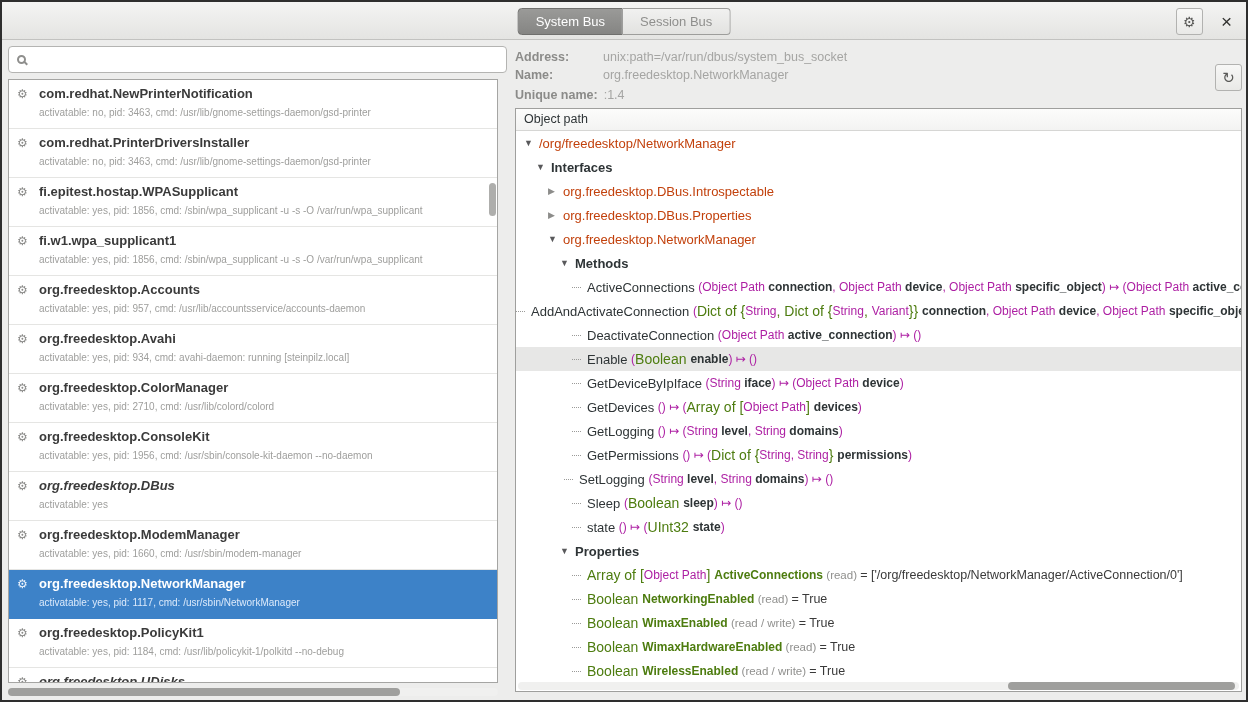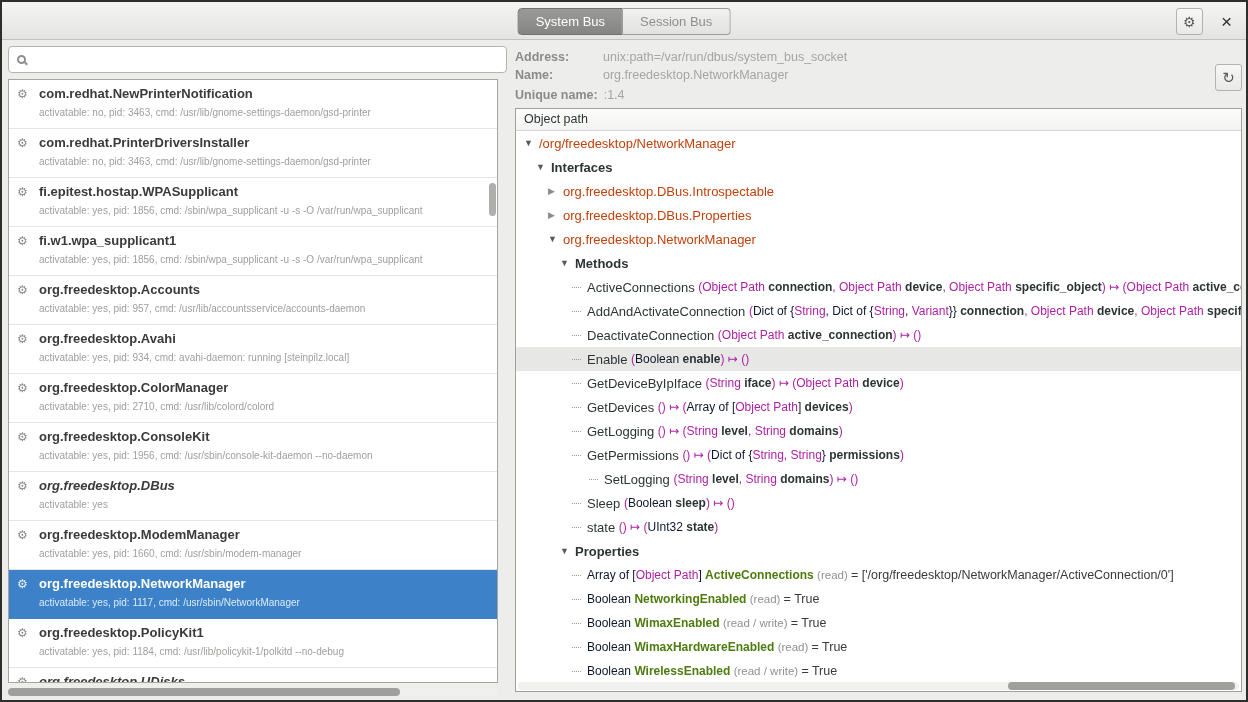--- a/index.html
+++ b/index.html
@@ -66,21 +66,21 @@
   .tree-row span{white-space:pre;}
   .expander{width:15px;flex:none;font-size:9px;color:#59595b;line-height:1;}
   .expander.c{color:#8c8c8a;}
   .leaf-dash{width:9px;flex:none;border-top:1px dotted #9a9a98;margin-right:6px;align-self:center;}
   .seg-plain{color:#c2410c;}
   .seg-b{color:#2e3436;font-weight:bold;}
   .seg-mn{color:#2e3436;}
   .seg-arg{color:#2e3436;font-weight:bold;font-size:12px;}
   .seg-pn{color:#4d7c0f;font-weight:bold;font-size:12px;}
   .seg-tm{color:#ad1fa3;font-size:12px;}
-  .seg-tg{color:#0f172a;font-size:12px;}
+  .seg-tg{color:#4d7c0f;font-size:14px;}
   .seg-dim{color:#90908e;font-size:11.5px;}
   .seg-val{color:#3a3a3a;font-size:12.5px;}
   .right-hscroll{left:2px;bottom:1px;top:auto;width:721px;position:absolute;}
   .right-hscroll .hscroll-thumb{left:68%;width:31.5%;}
 </style>
 </head>
 <body>
 
 <div class="window">
 
@@ -231,21 +231,21 @@
             <span class="seg-tm">, </span>
             <span class="seg-tm">Object Path </span>
             <span class="seg-arg">device</span>
             <span class="seg-tm">, </span>
             <span class="seg-tm">Object Path </span>
             <span class="seg-arg">specific_object</span>
             <span class="seg-tm">) ↦ (</span>
             <span class="seg-tm">Object Path </span>
             <span class="seg-arg">active_connection</span>
           </div>
-          <div class="tree-row" style="padding-left: 56px;">
+          <div class="tree-row" style="">
             <span class="leaf-dash"></span>
             <span class="seg-mn">AddAndActivateConnection </span>
             <span class="seg-tm">(</span>
             <span class="seg-tg">Dict of {</span>
             <span class="seg-tm">String</span>
             <span class="seg-tg">, Dict of {</span>
             <span class="seg-tm">String</span>
             <span class="seg-tg">, </span>
             <span class="seg-tm">Variant</span>
             <span class="seg-tg">}} </span>
@@ -308,21 +308,21 @@
           <div class="tree-row" style="padding-left: 56px;">
             <span class="leaf-dash"></span>
             <span class="seg-mn">GetPermissions </span>
             <span class="seg-tm">() ↦ (</span>
             <span class="seg-tg">Dict of {</span>
             <span class="seg-tm">String, String</span>
             <span class="seg-tg">} </span>
             <span class="seg-arg">permissions</span>
             <span class="seg-tm">)</span>
           </div>
-          <div class="tree-row" style="padding-left: 73px;">
+          <div class="tree-row" style="padding-left: 48px;">
             <span class="leaf-dash"></span>
             <span class="seg-mn">SetLogging </span>
             <span class="seg-tm">(</span>
             <span class="seg-tm">String </span>
             <span class="seg-arg">level</span>
             <span class="seg-tm">, </span>
             <span class="seg-tm">String </span>
             <span class="seg-arg">domains</span>
             <span class="seg-tm">) ↦ ()</span>
           </div>

